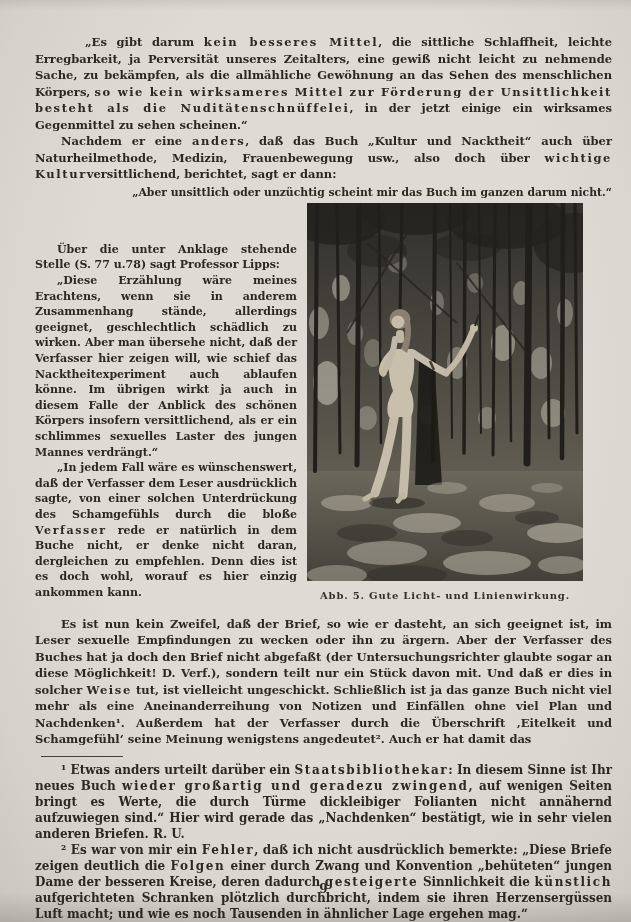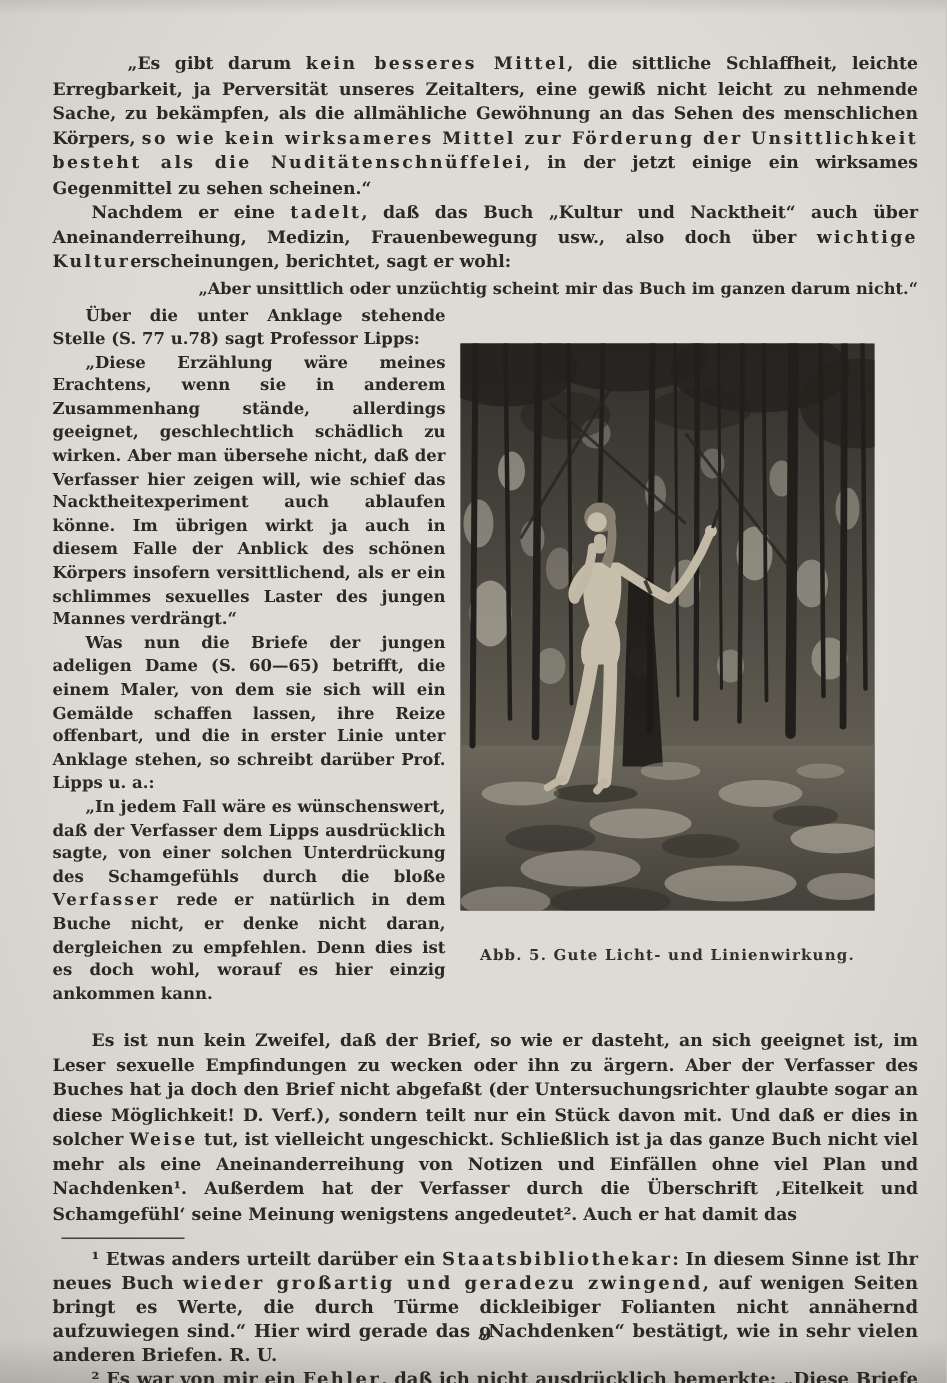--- a/index.html
+++ b/index.html
@@ -30,28 +30,28 @@
   }
   p { margin:0; text-align:justify; }
   .p-main   { font-size:11.5px; line-height:16.5px; }
   .ind-lg   { text-indent:50px; }
   .ind      { text-indent:26px; }
   .quote-line {
     font-size:10.8px; line-height:16px; text-indent:40px;
     text-align:right; margin:2px 0 2px;
   }
   .sp { letter-spacing:1.6px; }
-  .cols { display:flex; align-items:center; margin-top:2px; }
+  .cols { display:flex; align-items:flex-end; margin-top:2px; }
   .left-col { width:262px; font-size:11px; line-height:15.6px; }
   .left-col p { margin:0; }
   .left-col .ind-sm { text-indent:22px; }
   figure { margin:0 0 0 10px; width:276px; }
   .photo { display:block; width:276px; height:378px; background:#45423b; }
   figcaption {
-    margin-top:25px; text-align:center;
+    margin-top:9px; text-align:center;
     font-size:10px; letter-spacing:.8px; color:#34312a; font-weight:700;
   }
   .after-cols { margin-top:15px; }
   .fnrule {
     width:82px; height:0; border-top:1.6px solid #44413a;
     margin:8px 0 5px 6px;
   }
   .footnote { font-size:12px; line-height:16px; }
   .pagenum {
     position:absolute; left:0; top:848px; width:577px;
@@ -59,30 +59,29 @@
   }
 </style>
 </head>
 <body>
 
 <div class="page">
   <div class="content">
 
     <p class="p-main ind-lg"><span>„Es gibt darum </span><span class="sp">kein besseres Mittel</span><span>, die sittliche Schlaffheit, leichte Erregbarkeit, ja Perversität unseres Zeitalters, eine gewiß nicht leicht zu nehmende Sache, zu bekämpfen, als die allmähliche Gewöhnung an das Sehen des menschlichen Körpers, </span><span class="sp">so wie kein wirksameres Mittel zur Förderung der Unsittlichkeit besteht als die Nuditätenschnüffelei</span><span>, in der jetzt einige ein wirksames Gegenmittel zu sehen scheinen.“</span></p>
 
-    <p class="p-main ind"><span>Nachdem er eine </span><span class="sp">tadelt</span><span>, daß das Buch „Kultur und Nacktheit“ auch über Aneinanderreihung, Medizin, Frauenbewegung usw., also doch über </span><span class="sp">wichtige Kultur</span><span>erscheinungen, berichtet, sagt er wohl:</span></p>
+    <p class="p-main ind"><span>Nachdem er eine </span><span class="sp">anders</span><span>, daß das Buch „Kultur und Nacktheit“ auch über Naturheilmethode, Medizin, Frauenbewegung usw., also doch über </span><span class="sp">wichtige Kultur</span><span>versittlichend, berichtet, sagt er dann:</span></p>
 
     <p class="quote-line"><span>„Aber unsittlich oder unzüchtig scheint mir das Buch im ganzen darum nicht.“</span></p>
 
     <div class="cols">
       <div class="left-col">
         <p class="ind-sm"><span>Über die unter Anklage stehende Stelle (S. 77 u.78) sagt Professor Lipps:</span></p>
         <p class="ind-sm"><span>„Diese Erzählung wäre meines Erachtens, wenn sie in anderem Zusammenhang stände, allerdings geeignet, geschlechtlich schädlich zu wirken. Aber man übersehe nicht, daß der Verfasser hier zeigen will, wie schief das Nacktheitexperiment auch ablaufen könne. Im übrigen wirkt ja auch in diesem Falle der Anblick des schönen Körpers insofern versittlichend, als er ein schlimmes sexuelles Laster des jungen Mannes verdrängt.“</span></p>
-        <p class="ind-sm"><span>Was nun die Briefe der jungen adeligen Dame (S. 60—65) betrifft, die einem Maler, von dem sie sich will ein Gemälde schaffen lassen, ihre Reize offenbart, und die in erster Linie unter Anklage stehen, so schreibt darüber Prof. Lipps u. a.:</span></p>
-        <p class="ind-sm"><span>„In jedem Fall wäre es wünschenswert, daß der Verfasser dem Lipps ausdrücklich sagte, von einer solchen Unterdrückung des Schamgefühls durch die bloße </span><span class="sp">Verfasser</span><span> rede er natürlich in dem Buche nicht, er denke nicht daran, dergleichen zu empfehlen. Denn dies ist es doch wohl, worauf es hier einzig ankommen kann.</span></p>
+        <p class="ind-sm"><span>„In jedem Fall wäre es wünschenswert, daß der Verfasser dem Leser ausdrücklich sagte, von einer solchen Unterdrückung des Schamgefühls durch die bloße </span><span class="sp">Verfasser</span><span> rede er natürlich in dem Buche nicht, er denke nicht daran, dergleichen zu empfehlen. Denn dies ist es doch wohl, worauf es hier einzig ankommen kann.</span></p>
       </div>
 
       <figure>
         <svg class="photo" viewBox="0 0 276 378" role="img">
           <defs>
             <linearGradient id="bg" x1="0" y1="0" x2="0" y2="1">
               <stop offset="0" stop-color="#31302b"></stop>
               <stop offset="0.45" stop-color="#4e4b43"></stop>
               <stop offset="0.72" stop-color="#615d52"></stop>
               <stop offset="1" stop-color="#4a473f"></stop>

